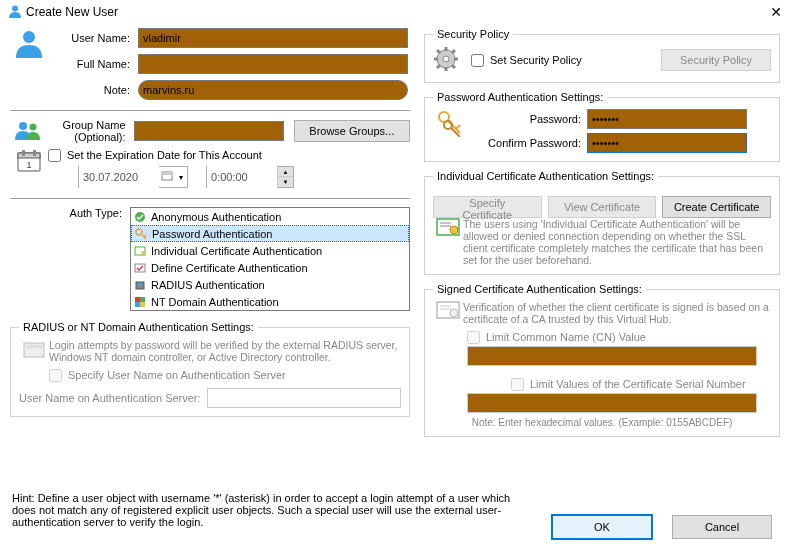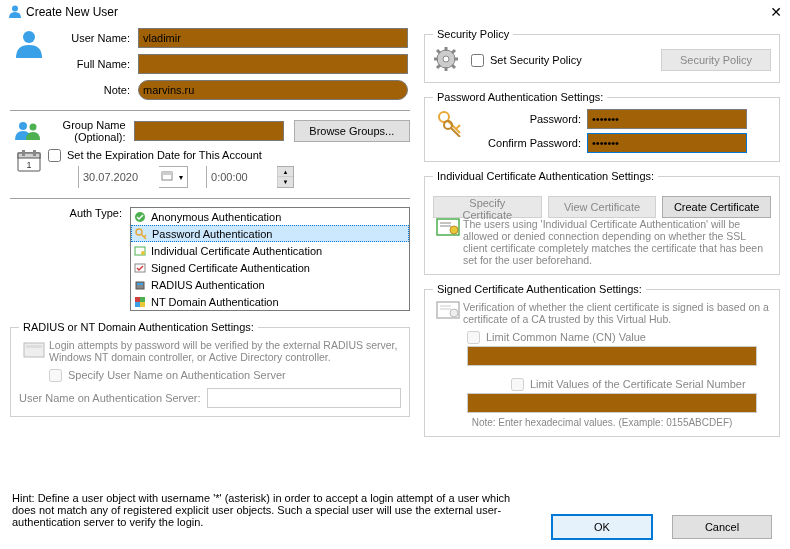--- a/index.html
+++ b/index.html
@@ -224,21 +224,21 @@
             </span>
           <span>Individual Certificate Authentication</span>
         </div>
         <div class="list-item">
           <span class="ic">
               <svg width="12" height="12">
                 <rect x="1" y="2" width="10" height="8" fill="#fff" stroke="#888"></rect>
                 <path d="M3 6 L5 8 L9 4" stroke="#d04040" stroke-width="1.5" fill="none"></path>
               </svg>
             </span>
-          <span>Signed Certificate Authentication</span>
+          <span>Define Certificate Authentication</span>
         </div>
         <div class="list-item">
           <span class="ic">
               <svg width="12" height="12">
                 <rect x="2" y="3" width="8" height="7" fill="#888" stroke="#555"></rect>
                 <rect x="3" y="4" width="6" height="2" fill="#3aa0e8"></rect>
               </svg>
             </span>
           <span>RADIUS Authentication</span>
         </div>

